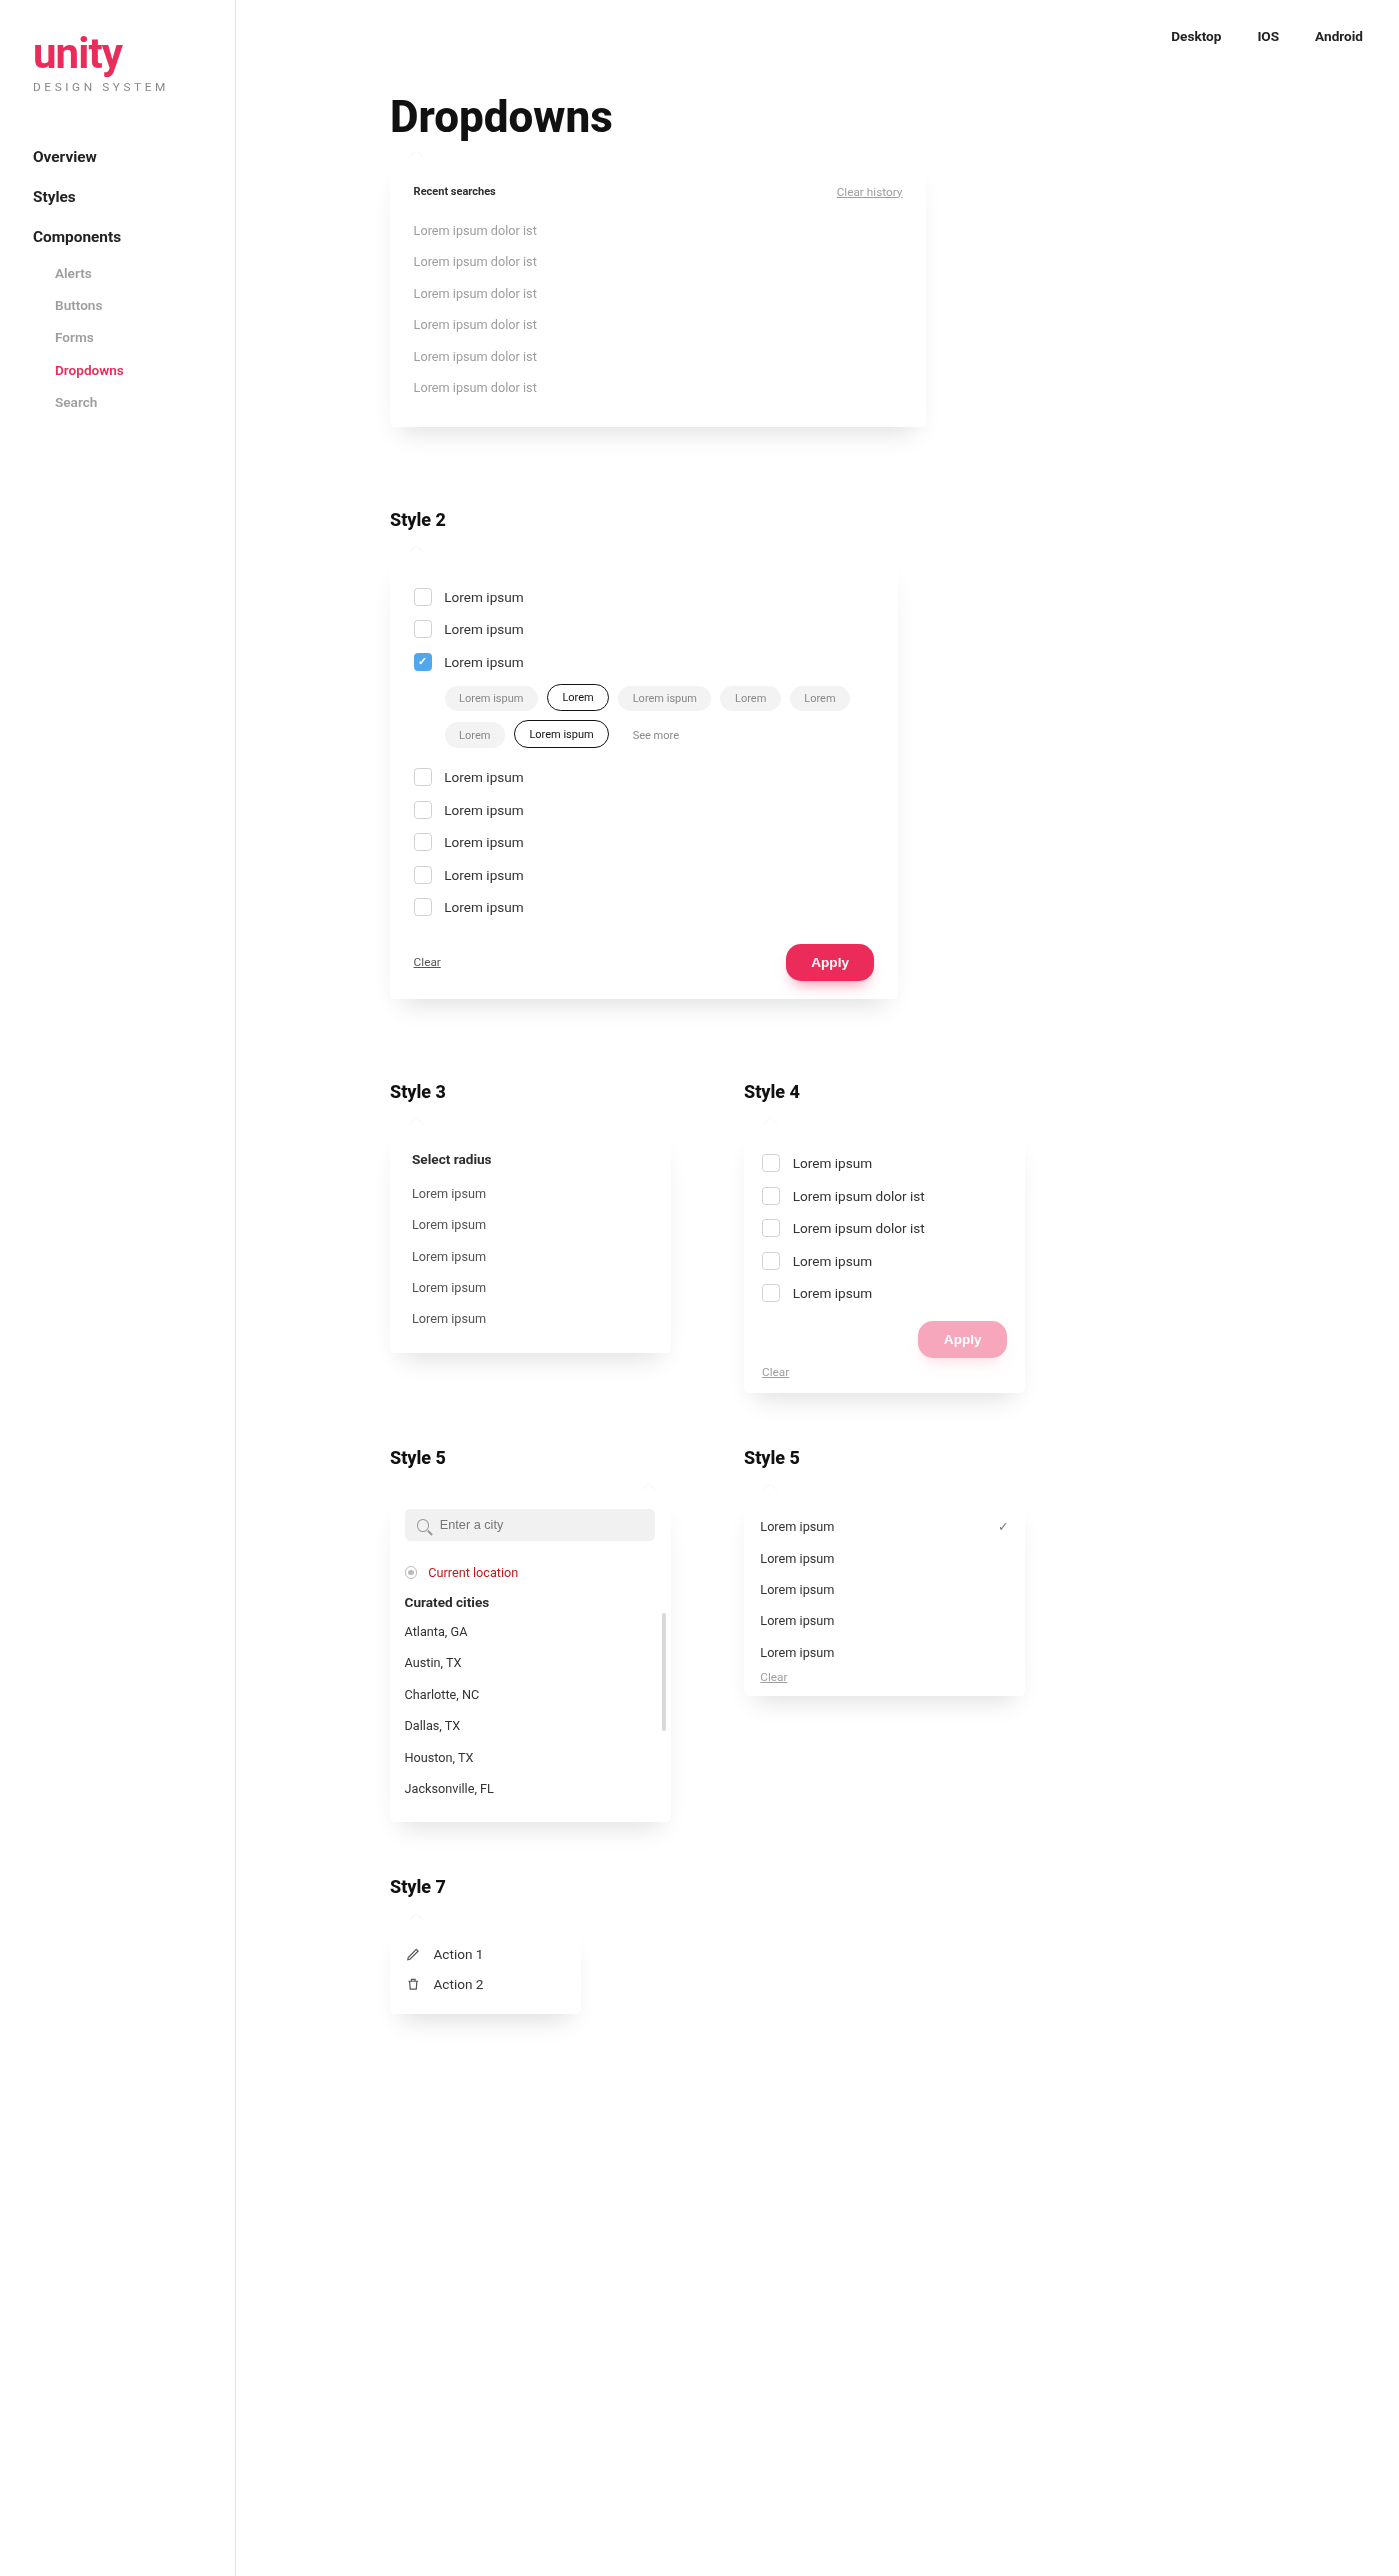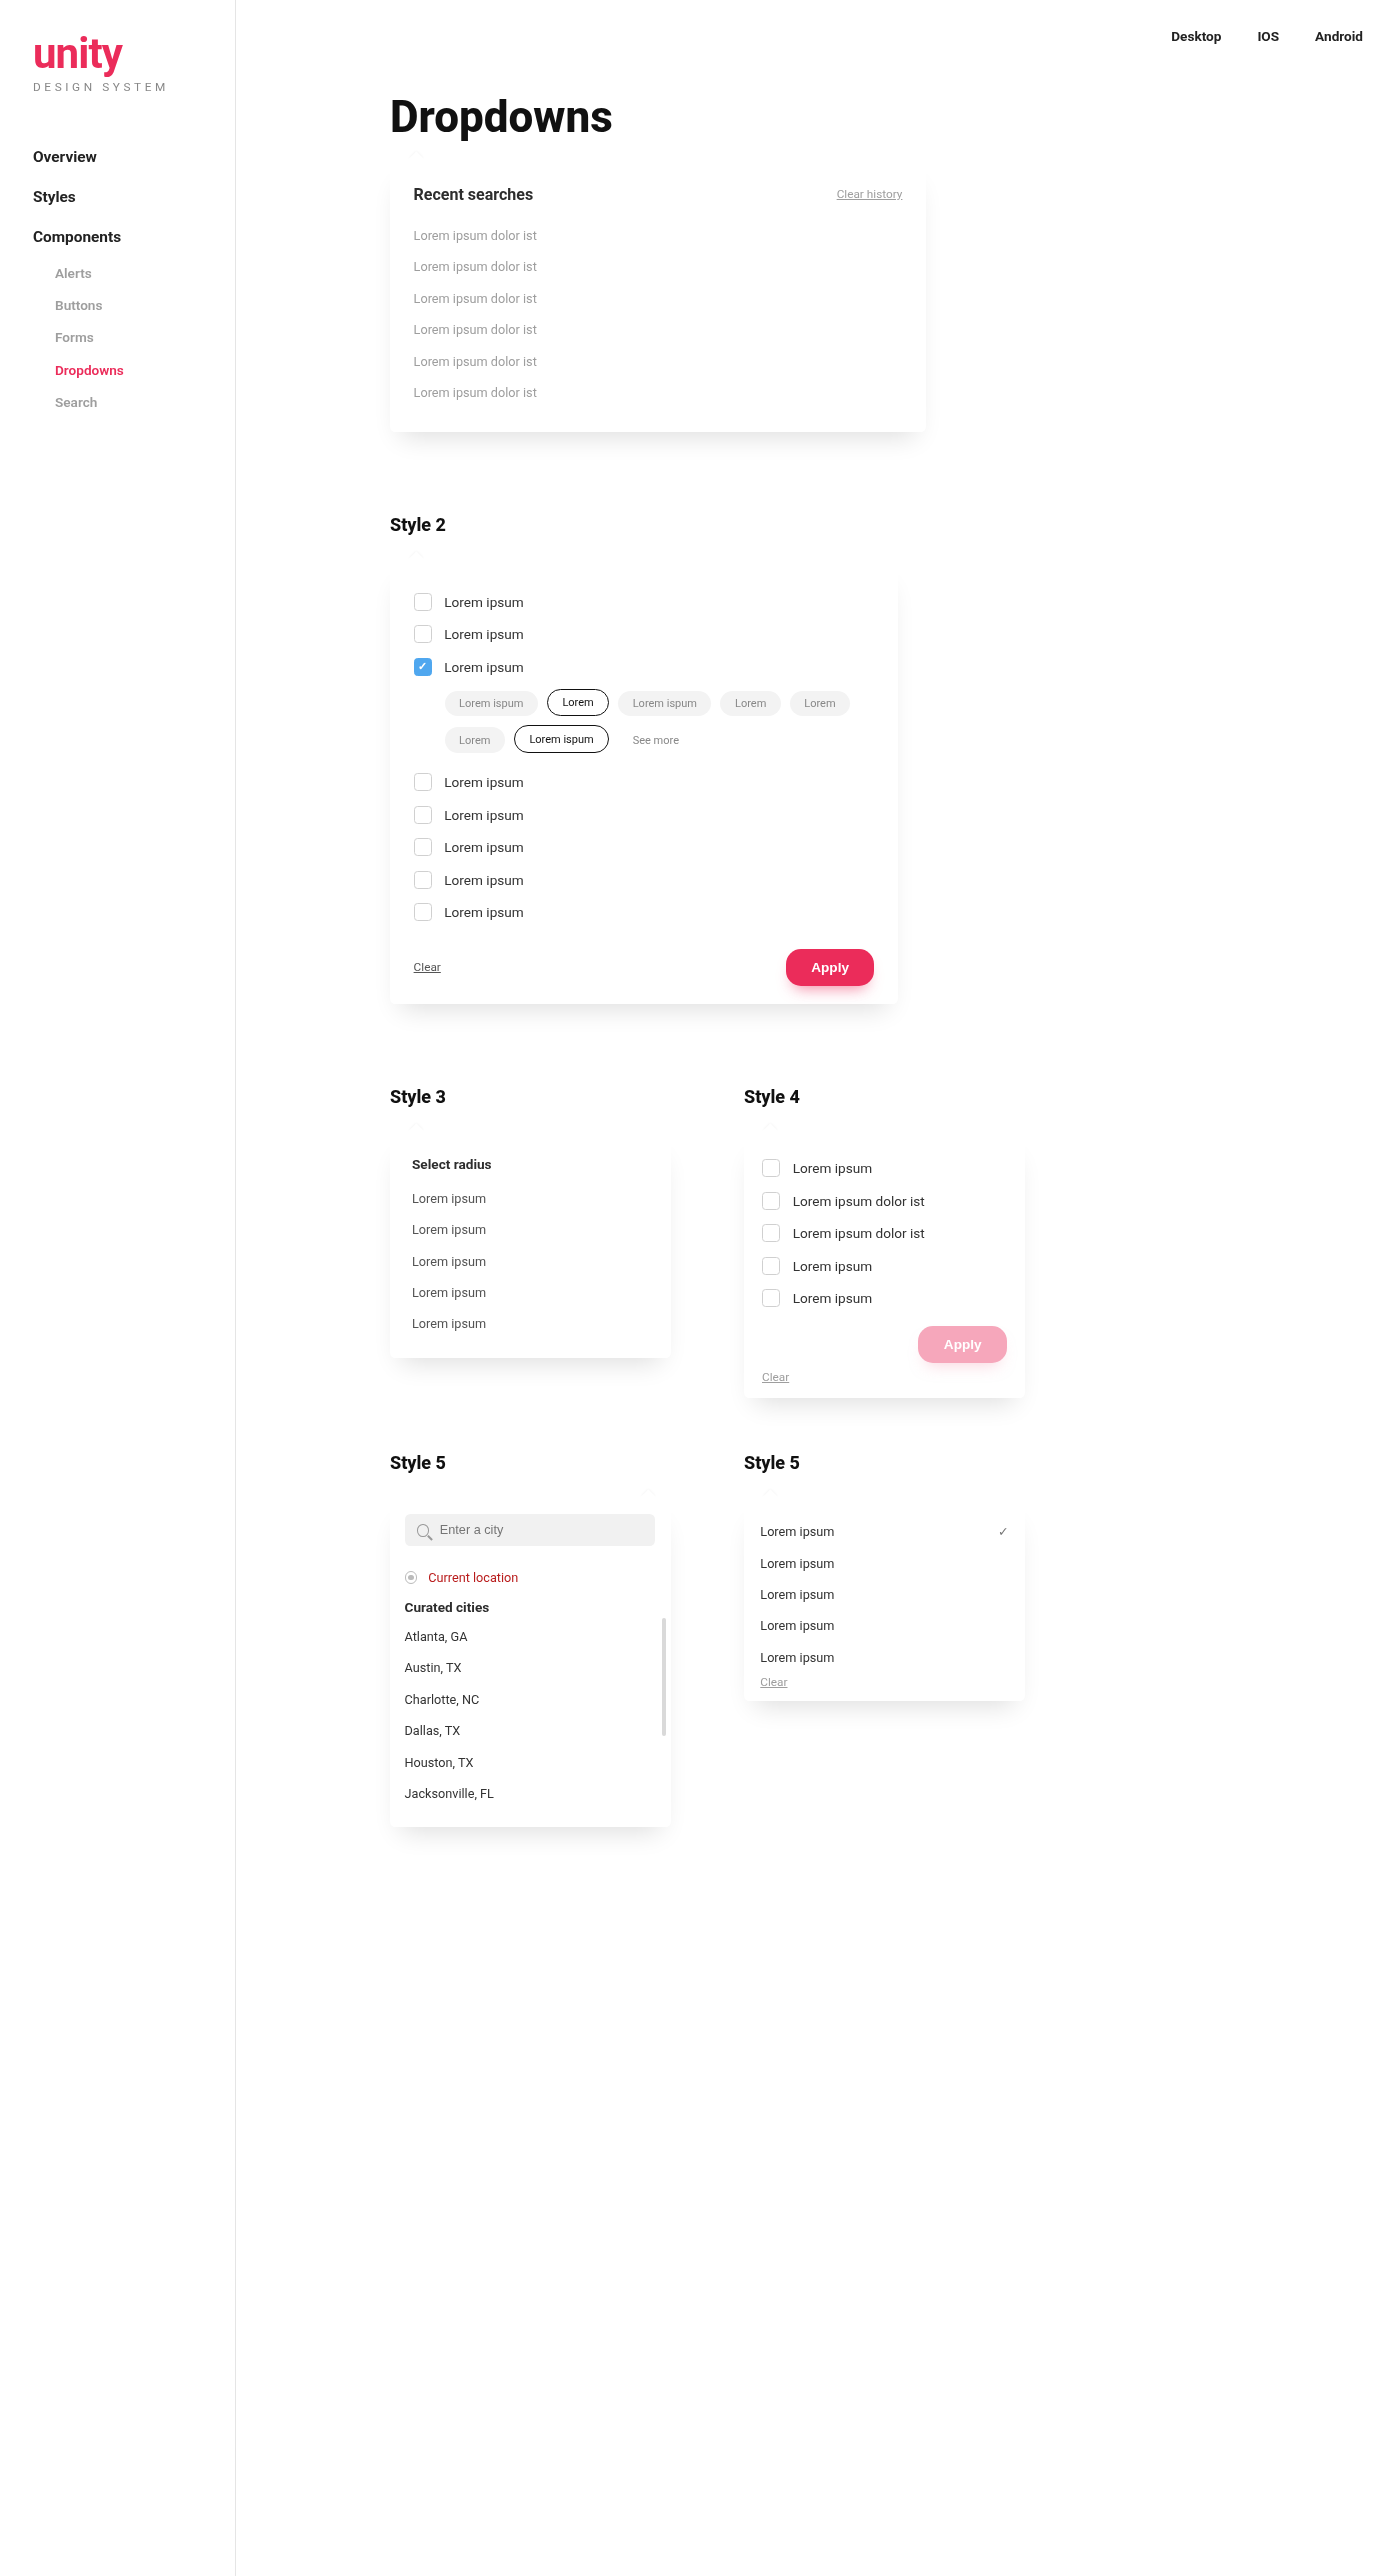--- a/index.html
+++ b/index.html
@@ -31,21 +31,21 @@
   .card { background:#fff; border-radius:5.4px; box-shadow:0 16.3px 25.4px -11px rgba(0,0,0,.14); position:relative; }
   .card::before { 
     content:""; position:absolute; top:-7.3px; left:20px; width:12.7px; height:12.7px; background:#fff; transform:rotate(45deg);
     box-shadow:-1.8px -1.8px 2.7px -1.8px rgba(0,0,0,.07);
   }
   .card.rt-arrow::before { left:auto; right:20px; }
 
   
   .style1 { width:536px; padding:23.6px 23.6px 23.6px 23.6px; margin-bottom:82px; }
   .s1-head { display:flex; justify-content:space-between; align-items:center; margin-bottom:16.3px; }
-  .s1-head .title { font-weight:700; font-size:16px; }
+  .s1-head .title { font-weight:700; font-size:11px; }
   .link { color:#9e9e9e; font-size:11.8px; text-decoration:underline; }
   .s1-item { font-size:12.7px; color:#9e9e9e; padding:8.2px 0; }
 
   
   .style2 { width:508px; padding:23.6px 23.6px 18px 23.6px; margin-bottom:82px; }
   .chk-row { display:flex; align-items:center; gap:12.7px; font-size:13.6px; color:#333; padding:7.3px 0; }
   .chk { width:18px; height:18px; border:1.8px solid #d0d0d0; border-radius:3.6px; flex:none; display:flex; align-items:center; justify-content:center; }
   .chk.checked { background:#4fa7ef; border-color:#4fa7ef; color:#fff; font-size:11px; font-weight:700; }
   .chips { margin:5.4px 0 12.7px 31px; display:flex; flex-wrap:wrap; gap:9px;align-items:flex-end; }
   .chip { font-size:11px; color:#888; background:#f3f3f3; border-radius:907px; padding:6.4px 14.5px; }
@@ -277,15 +277,36 @@
             <span>Lorem ipsum</span>
           </div>
         <div class="s6-row">
             <span>Lorem ipsum</span>
           </div>
         <a href="#" class="s4-clear">Clear</a>
       </div>
     </div>
   </div>
 
+  <section class="section">
+    <h3 class="style-head">Style 7</h3>
+    <div class="card style7">
+      <div class="act-row">
+        <span class="icon-sm">
+          <svg width="14.5" height="14.5" viewBox="0 0 24 24" fill="none" stroke="currentColor" stroke-width="2">
+              <path d="M3 21l3.5-.7L20 7l-3-3L3.7 17.5 3 21z"></path>
+            </svg>
+        </span>
+        <span>Action 1</span>
+      </div>
+      <div class="act-row">
+        <span class="icon-sm">
+          <svg width="14.5" height="14.5" viewBox="0 0 24 24" fill="none" stroke="currentColor" stroke-width="2">
+              <path d="M4 7h16M9 7V4h6v3M6 7l1 13h10l1-13"></path>
+            </svg>
+        </span>
+        <span>Action 2</span>
+      </div>
+    </div>
+  </section>
 
 </main>
 
 
 </body></html>

